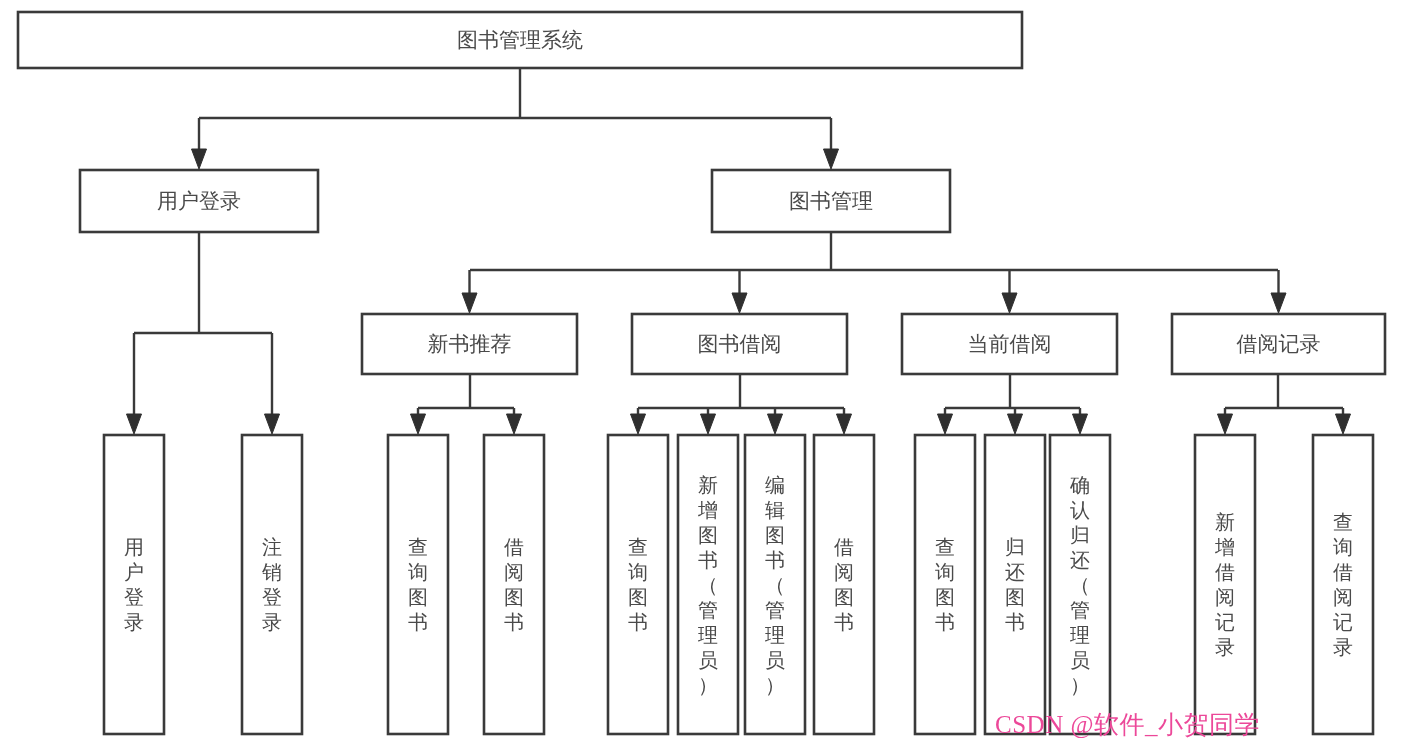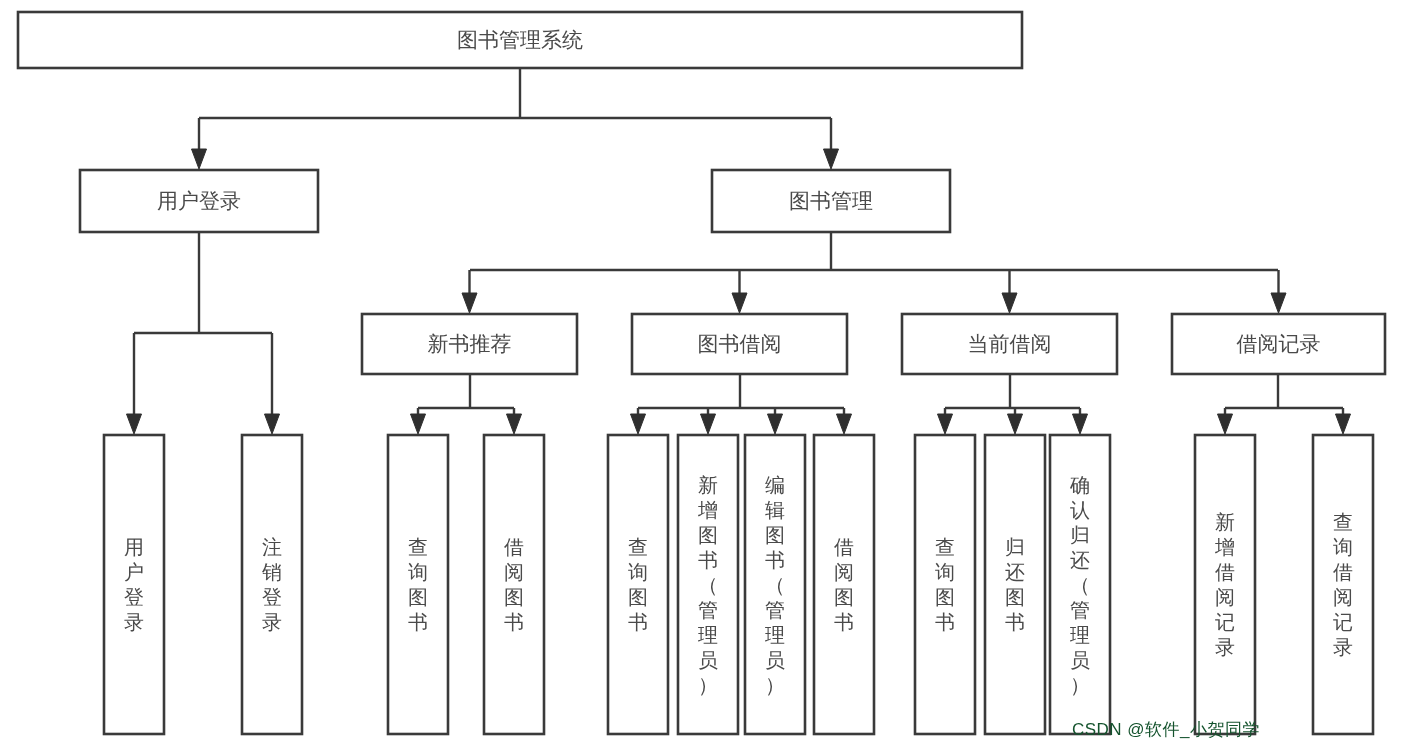--- a/index.html
+++ b/index.html
@@ -57,23 +57,23 @@
   .arrow-head {
     fill: #2f2f2f;
     stroke: #2f2f2f;
     stroke-width: 1;
     stroke-linejoin: miter;
   }
   .watermark {
     position: absolute;
     right: 8px;
     bottom: 6px;
-    color: #14532d;
-    font-family: Liberation Sans, sans-serif;
-    font-size: 17px;
+    color: #ec4899;
+    font-family: Liberation Serif, serif;
+    font-size: 25px;
     letter-spacing: 0.5px;
     user-select: none;
     white-space: pre;
   }
 </style>
 </head>
 <body>
 
 <div id="diagram-root">
 

